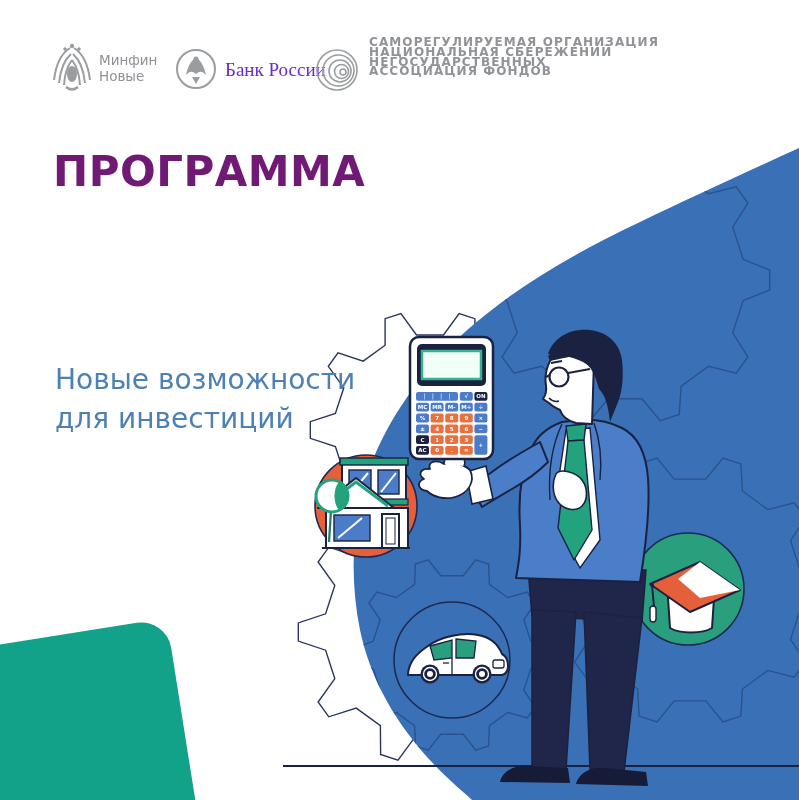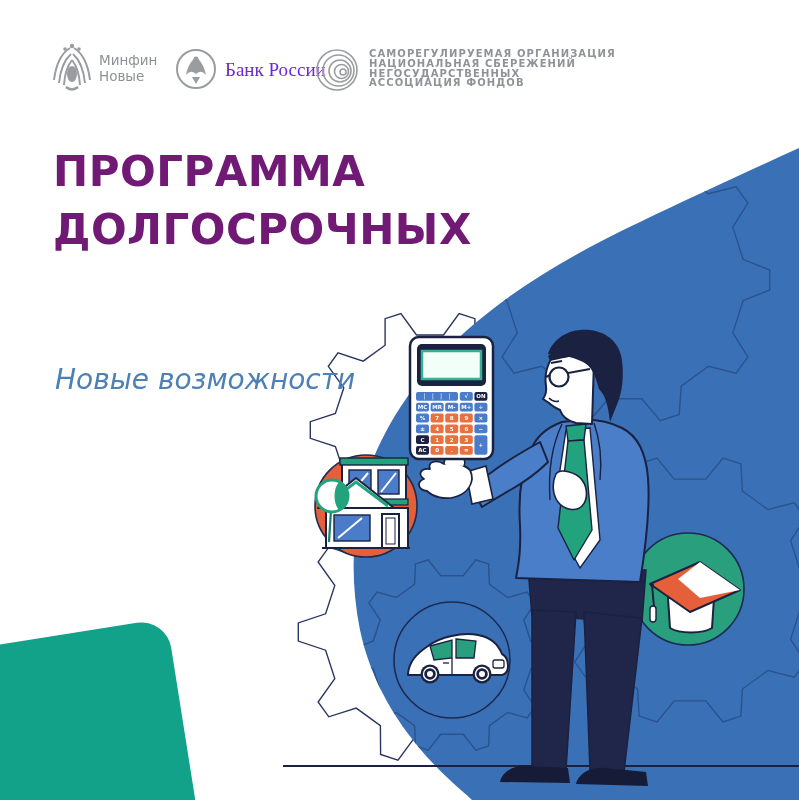--- a/index.html
+++ b/index.html
@@ -3,28 +3,28 @@
 <meta charset="utf-8">
 <style>
   html,body{margin:0;padding:0;}
   body{width:799px;height:800px;position:relative;overflow:hidden;background:#ffffff;
        font-family:"DejaVu Sans","Liberation Sans",sans-serif;}
   #stage{position:absolute;left:0;top:0;width:705px;height:800px;border-radius:10px;}
   svg{position:absolute;left:0;top:0;}
   .hdr{position:absolute;z-index:3;color:#8f9296;}
   #minfin-text{left:99px;top:52px;font-size:13.5px;line-height:16px;color:#8d9196;}
   #bank-text{left:225px;top:59px;font-size:19px;color:#6d28d9;font-family:Liberation Serif, serif;}
-  #napf-text{left:369px;top:49px;font-size:10px;font-weight:bold;letter-spacing:1.1px;
+  #napf-text{left:369px;top:38px;font-size:12px;font-weight:bold;letter-spacing:1.1px;
              line-height:9.8px;color:#8f9296;}
   #title{position:absolute;z-index:3;left:53px;top:143px;font-size:42px;font-weight:800;
          color:#701a75;line-height:58px;letter-spacing:0.5px;}
   #title span{display:block;}
   #subtitle{position:absolute;z-index:3;left:55px;top:360px;font-size:28px;color:#4d80b4;
             line-height:39px;}
-  #subtitle span{display:block;font-style:italic;}
+  #subtitle span{display:block;}
   text.k{font-size:5.5px;font-weight:bold;fill:#ffffff;text-anchor:middle;
          font-family:"DejaVu Sans",sans-serif;}
 </style>
 </head>
 <body>
 
 <div id="stage">
 
 <svg width="799" height="800" viewBox="0 0 799 800">
   <defs>
@@ -245,19 +245,19 @@
 </svg>
 <div class="hdr" id="napf-text">
   <div>САМОРЕГУЛИРУЕМАЯ ОРГАНИЗАЦИЯ</div>
   <div>НАЦИОНАЛЬНАЯ СБЕРЕЖЕНИЙ</div>
   <div>НЕГОСУДАРСТВЕННЫХ</div>
   <div>АССОЦИАЦИЯ ФОНДОВ</div>
 </div>
 
 <div id="title">
   <span>ПРОГРАММА</span>
-  <span>ДОЛГОСРОЧНЫХ</span>
 </div>
 <div id="subtitle">
   <span>Новые возможности</span>
+  <span>для инвестиций</span>
 </div>
 
 </div>
 
 </body></html>

